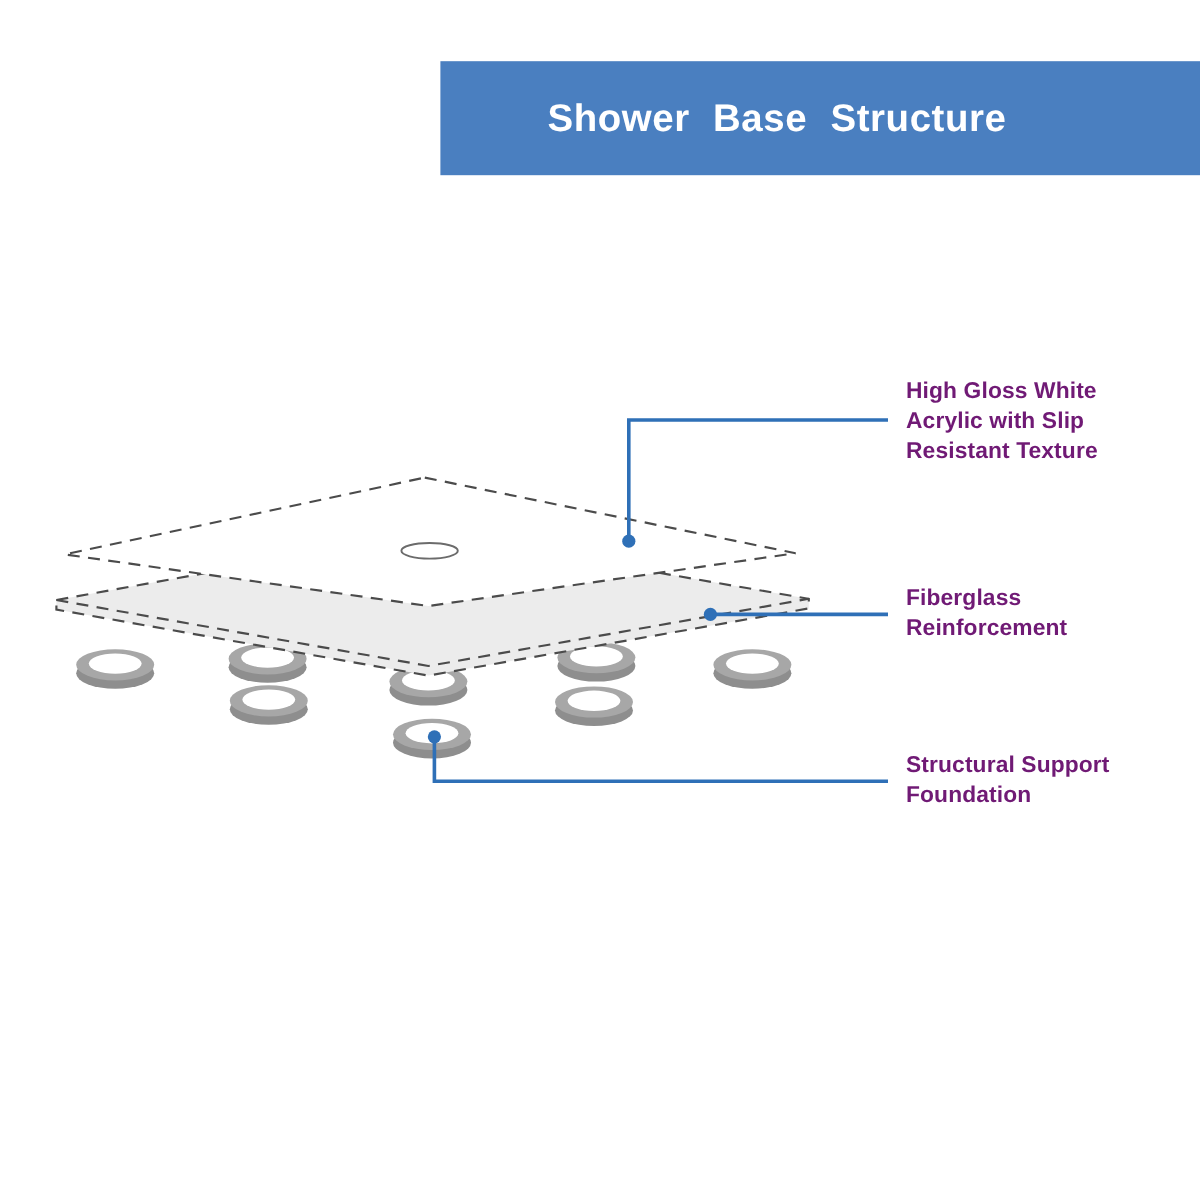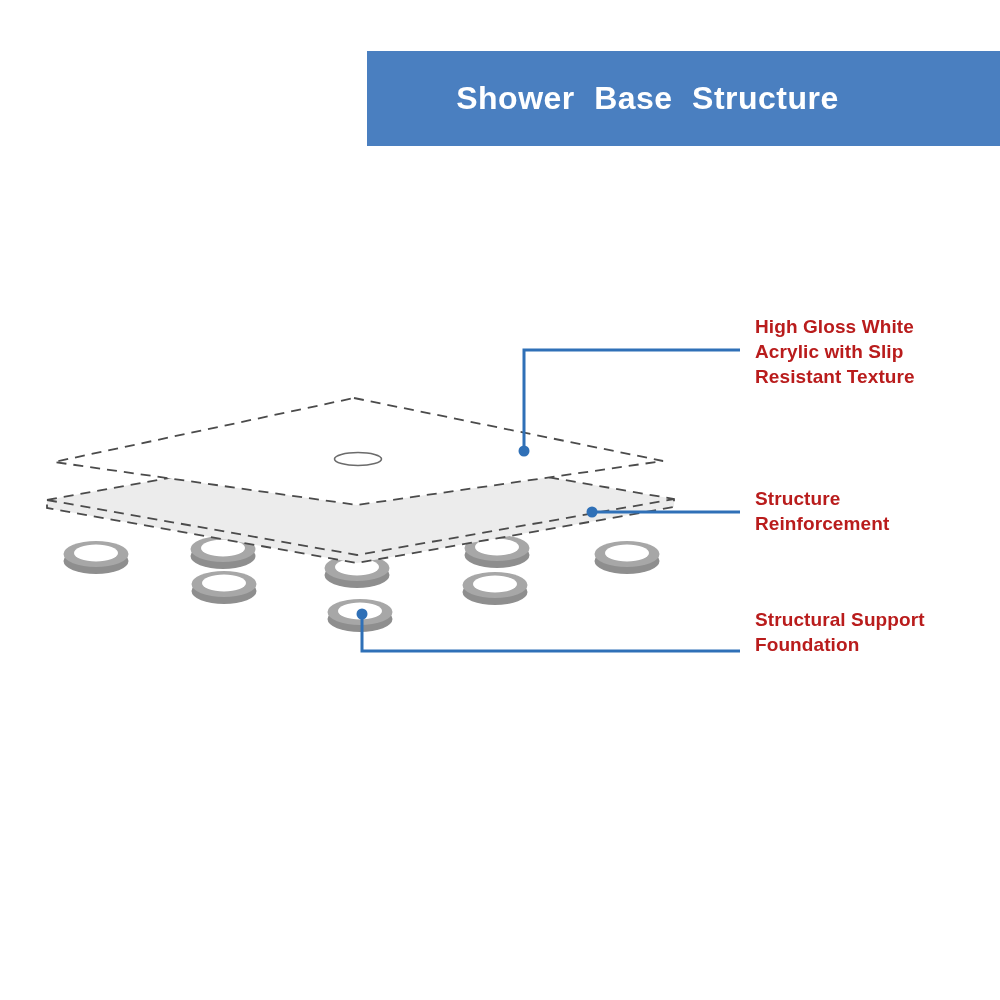--- a/index.html
+++ b/index.html
@@ -11,21 +11,21 @@
     position:absolute;left:367px;top:51px;width:633px;height:95px;
     background:#4a7fc0;display:flex;align-items:center;justify-content:center;
     box-sizing:border-box;padding-right:115px;padding-left:43px;
   }
   .banner-title{
     color:#ffffff;font-size:32px;font-weight:bold;letter-spacing:.5px;word-spacing:10px;
     white-space:nowrap;
   }
   .diagram-svg{position:absolute;left:0;top:0;width:1000px;height:1000px;}
   .callout{
-    position:absolute;color:#b91c1c;font-weight:bold;font-size:19px;line-height:25px;
+    position:absolute;color:#701a75;font-weight:bold;font-size:19px;line-height:25px;
     white-space:pre-line;letter-spacing:.1px;
   }
   .footer-note{
     position:absolute;left:50px;top:853px;color:#2f70b7;font-weight:bold;
     font-size:27px;line-height:36px;letter-spacing:-0.5px;white-space:pre-line;
   }
 </style>
 </head>
 <body>
 
@@ -99,20 +99,20 @@
       <circle cx="524" cy="451" r="5.5"></circle>
       <circle cx="592" cy="512" r="5.5"></circle>
       <circle cx="362" cy="614" r="5.5"></circle>
     </g>
   </svg>
 
   <div class="callout" style="left:755px;top:314px;">High Gloss White
 Acrylic with Slip
 Resistant Texture</div>
 
-  <div class="callout" style="left:755px;top:486px;">Structure
+  <div class="callout" style="left:755px;top:486px;">Fiberglass
 Reinforcement</div>
 
-  <div class="callout" style="left:755px;top:607px;">Structural Support
+  <div class="callout" style="left:755px;top:625px;">Structural Support
 Foundation</div>
 
 
 </div>
 
 </body></html>

